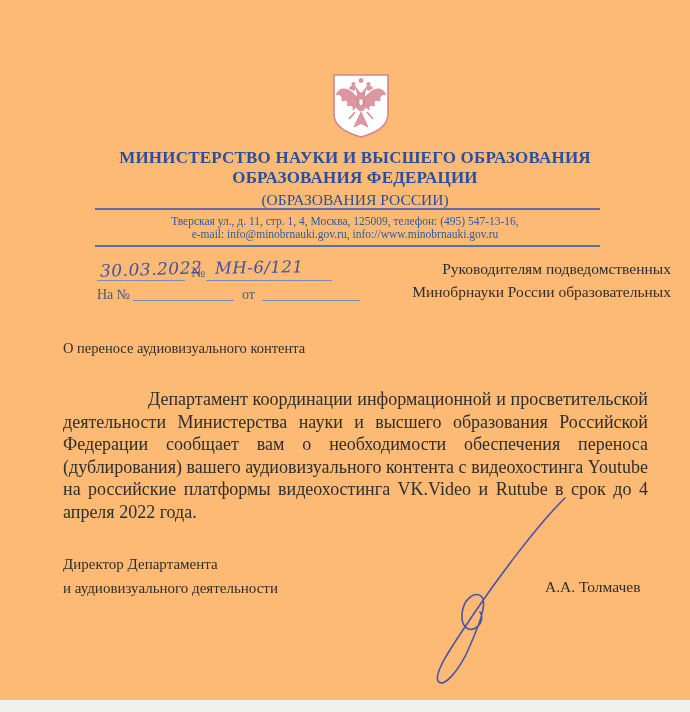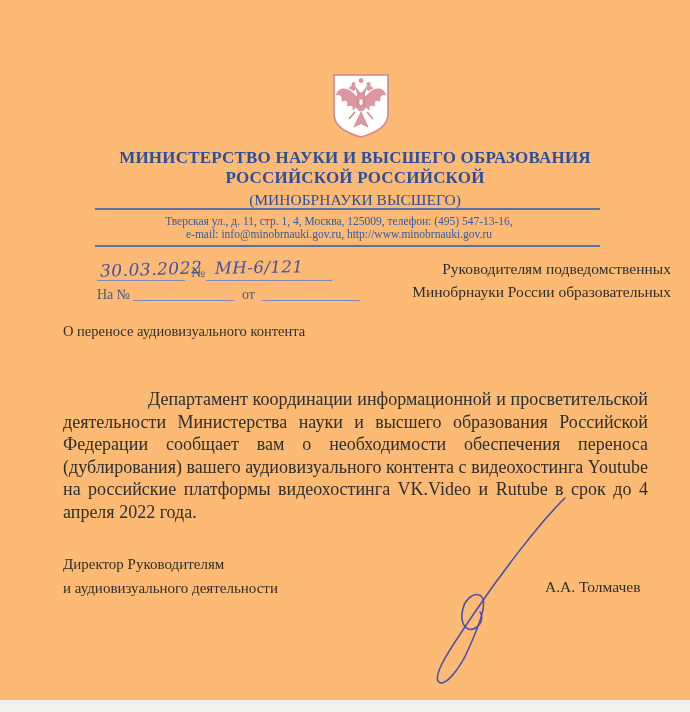--- a/index.html
+++ b/index.html
@@ -12,41 +12,41 @@
     overflow:hidden;
   }
   
   .emblem{position:absolute;left:331px;top:72px;width:60px;height:68px;}
   .ministry{position:absolute;left:45px;top:148px;width:620px;text-align:center;color:#2b4f9e;}
   .ministry .m-bold{font-weight:bold;font-size:17px;line-height:20px;letter-spacing:.2px;}
   .ministry .m-reg{font-size:15.5px;line-height:19px;margin-top:2px;}
   .rule{position:absolute;left:95px;width:505px;height:2px;background:#5b6fa8;}
   .rule1{top:208px;}
   .rule2{top:245px;}
-  .addr{position:absolute;left:29px;top:215px;width:620px;text-align:center;
+  .addr{position:absolute;left:35px;top:215px;width:620px;text-align:center;
         color:#2f5aa8;font-size:11.5px;line-height:12.5px;}
   
   .hand{font-family:"DejaVu Serif", serif;font-style:italic;color:#4450a6;
         letter-spacing:.5px;display:inline-block;}
   .hand-date{position:absolute;left:100px;top:259px;font-size:17px;transform:rotate(-2deg);}
   .hand-num{position:absolute;left:215px;top:258px;font-size:16.5px;transform:rotate(-1deg);}
   .num-sign{position:absolute;left:191px;top:264px;font-size:14.5px;color:#4c5a7a;}
   .u{position:absolute;height:0;border-bottom:1.2px solid #7d8ab8;}
   .u1{left:97px;top:280px;width:88px;}
   .u2{left:206px;top:280px;width:126px;}
   .u3{left:133px;top:300px;width:101px;}
   .u4{left:262px;top:300px;width:98px;}
   .ref-label{position:absolute;font-size:14px;color:#4c5a7a;}
   .lbl-na{left:97px;top:287px;}
   .lbl-ot{left:242px;top:287px;}
   
   .recipient{position:absolute;left:371px;top:257px;width:300px;
              font-size:15.5px;line-height:23px;color:#2e2e2e;text-align:right;}
   
-  .subject{position:absolute;left:63px;top:323px;font-size:14.5px;color:#2e2e2e;}
+  .subject{position:absolute;left:63px;top:340px;font-size:14.5px;color:#2e2e2e;}
   
   .body-par{position:absolute;left:63px;top:388px;width:585px;
             font-size:18px;line-height:22.5px;text-align:justify;
             text-indent:85px;color:#2e2e2e;}
   
   .signoff{position:absolute;left:63px;top:553px;width:300px;
            font-size:15px;line-height:23.5px;color:#2e2e2e;}
   .signer{position:absolute;left:545px;top:578px;font-size:15.5px;color:#2e2e2e;}
   .signature-svg{position:absolute;left:405px;top:490px;width:175px;height:205px;}
   .bottom-strip{position:absolute;left:0;top:700px;width:690px;height:12px;background:#f0f0ee;}
@@ -71,29 +71,29 @@
         <path d="M34,26 C42,14 53,15 54.5,23 C51,21.5 48,24 49,29 C45,27 42,29 43.5,34 C40,32 37,34 38,38 C36,36 34,34 33,33 Z"></path>
         <path d="M24,40 L18,47 M36,40 L42,47" fill="none" stroke-width="1.4"></path>
         <path d="M30,40 L23,55 L30,51.5 L37,55 Z"></path>
         <path d="M28,27 h4 v5 l-2,2 l-2,-2 Z" fill="#ffffff"></path>
       </g>
     </svg>
   </div>
 
   <div class="ministry">
     <div class="m-bold">МИНИСТЕРСТВО НАУКИ И ВЫСШЕГО ОБРАЗОВАНИЯ</div>
-    <div class="m-bold">РОССИЙСКОЙ РОССИЙСКОЙ</div>
-    <div class="m-reg">(МИНОБРНАУКИ ВЫСШЕГО)</div>
+    <div class="m-bold">ОБРАЗОВАНИЯ ФЕДЕРАЦИИ</div>
+    <div class="m-reg">(ОБРАЗОВАНИЯ РОССИИ)</div>
   </div>
 
   <div class="rule rule1"></div>
 
   <div class="addr">
     <div>Тверская ул., д. 11, стр. 1, 4, Москва, 125009, телефон: (495) 547-13-16,</div>
-    <div>e-mail: info@minobrnauki.gov.ru, http://www.minobrnauki.gov.ru</div>
+    <div>e-mail: info@minobrnauki.gov.ru, info://www.minobrnauki.gov.ru</div>
   </div>
 
   <div class="rule rule2"></div>
 
   <span class="hand hand-date">30.03.2022</span>
   <span class="num-sign">№</span>
   <span class="hand hand-num">МН-6/121</span>
   <div class="u u1"></div>
   <div class="u u2"></div>
   <span class="ref-label lbl-na">На №</span>
@@ -104,21 +104,21 @@
   <div class="recipient">
     <div>Руководителям подведомственных</div>
     <div>Минобрнауки России образовательных</div>
   </div>
 
   <div class="subject">О переносе аудиовизуального контента</div>
 
   <div class="body-par">Департамент координации информационной и просветительской деятельности Министерства науки и высшего образования Российской Федерации сообщает вам о необходимости обеспечения переноса (дублирования) вашего аудиовизуального контента с видеохостинга Youtube на российские платформы видеохостинга VK.Video и Rutube в срок до 4 апреля 2022 года.</div>
 
   <div class="signoff">
-    <div>Директор Руководителям</div>
+    <div>Директор Департамента</div>
     <div>и аудиовизуального деятельности</div>
   </div>
 
   <svg class="signature-svg" viewBox="0 0 175 205">
     <path d="M160,8 C135,32 95,85 70,122 C52,149 28,182 33,191 C38,199 54,181 64,158
              C75,133 83,112 76,106 C69,101 58,110 57,124 C56,137 64,143 72,137
              C77,133 78,126 75,122" fill="none" stroke="#4a52ab" stroke-width="1.6" stroke-linecap="round"></path>
   </svg>
 
   <div class="signer">А.А. Толмачев</div>

